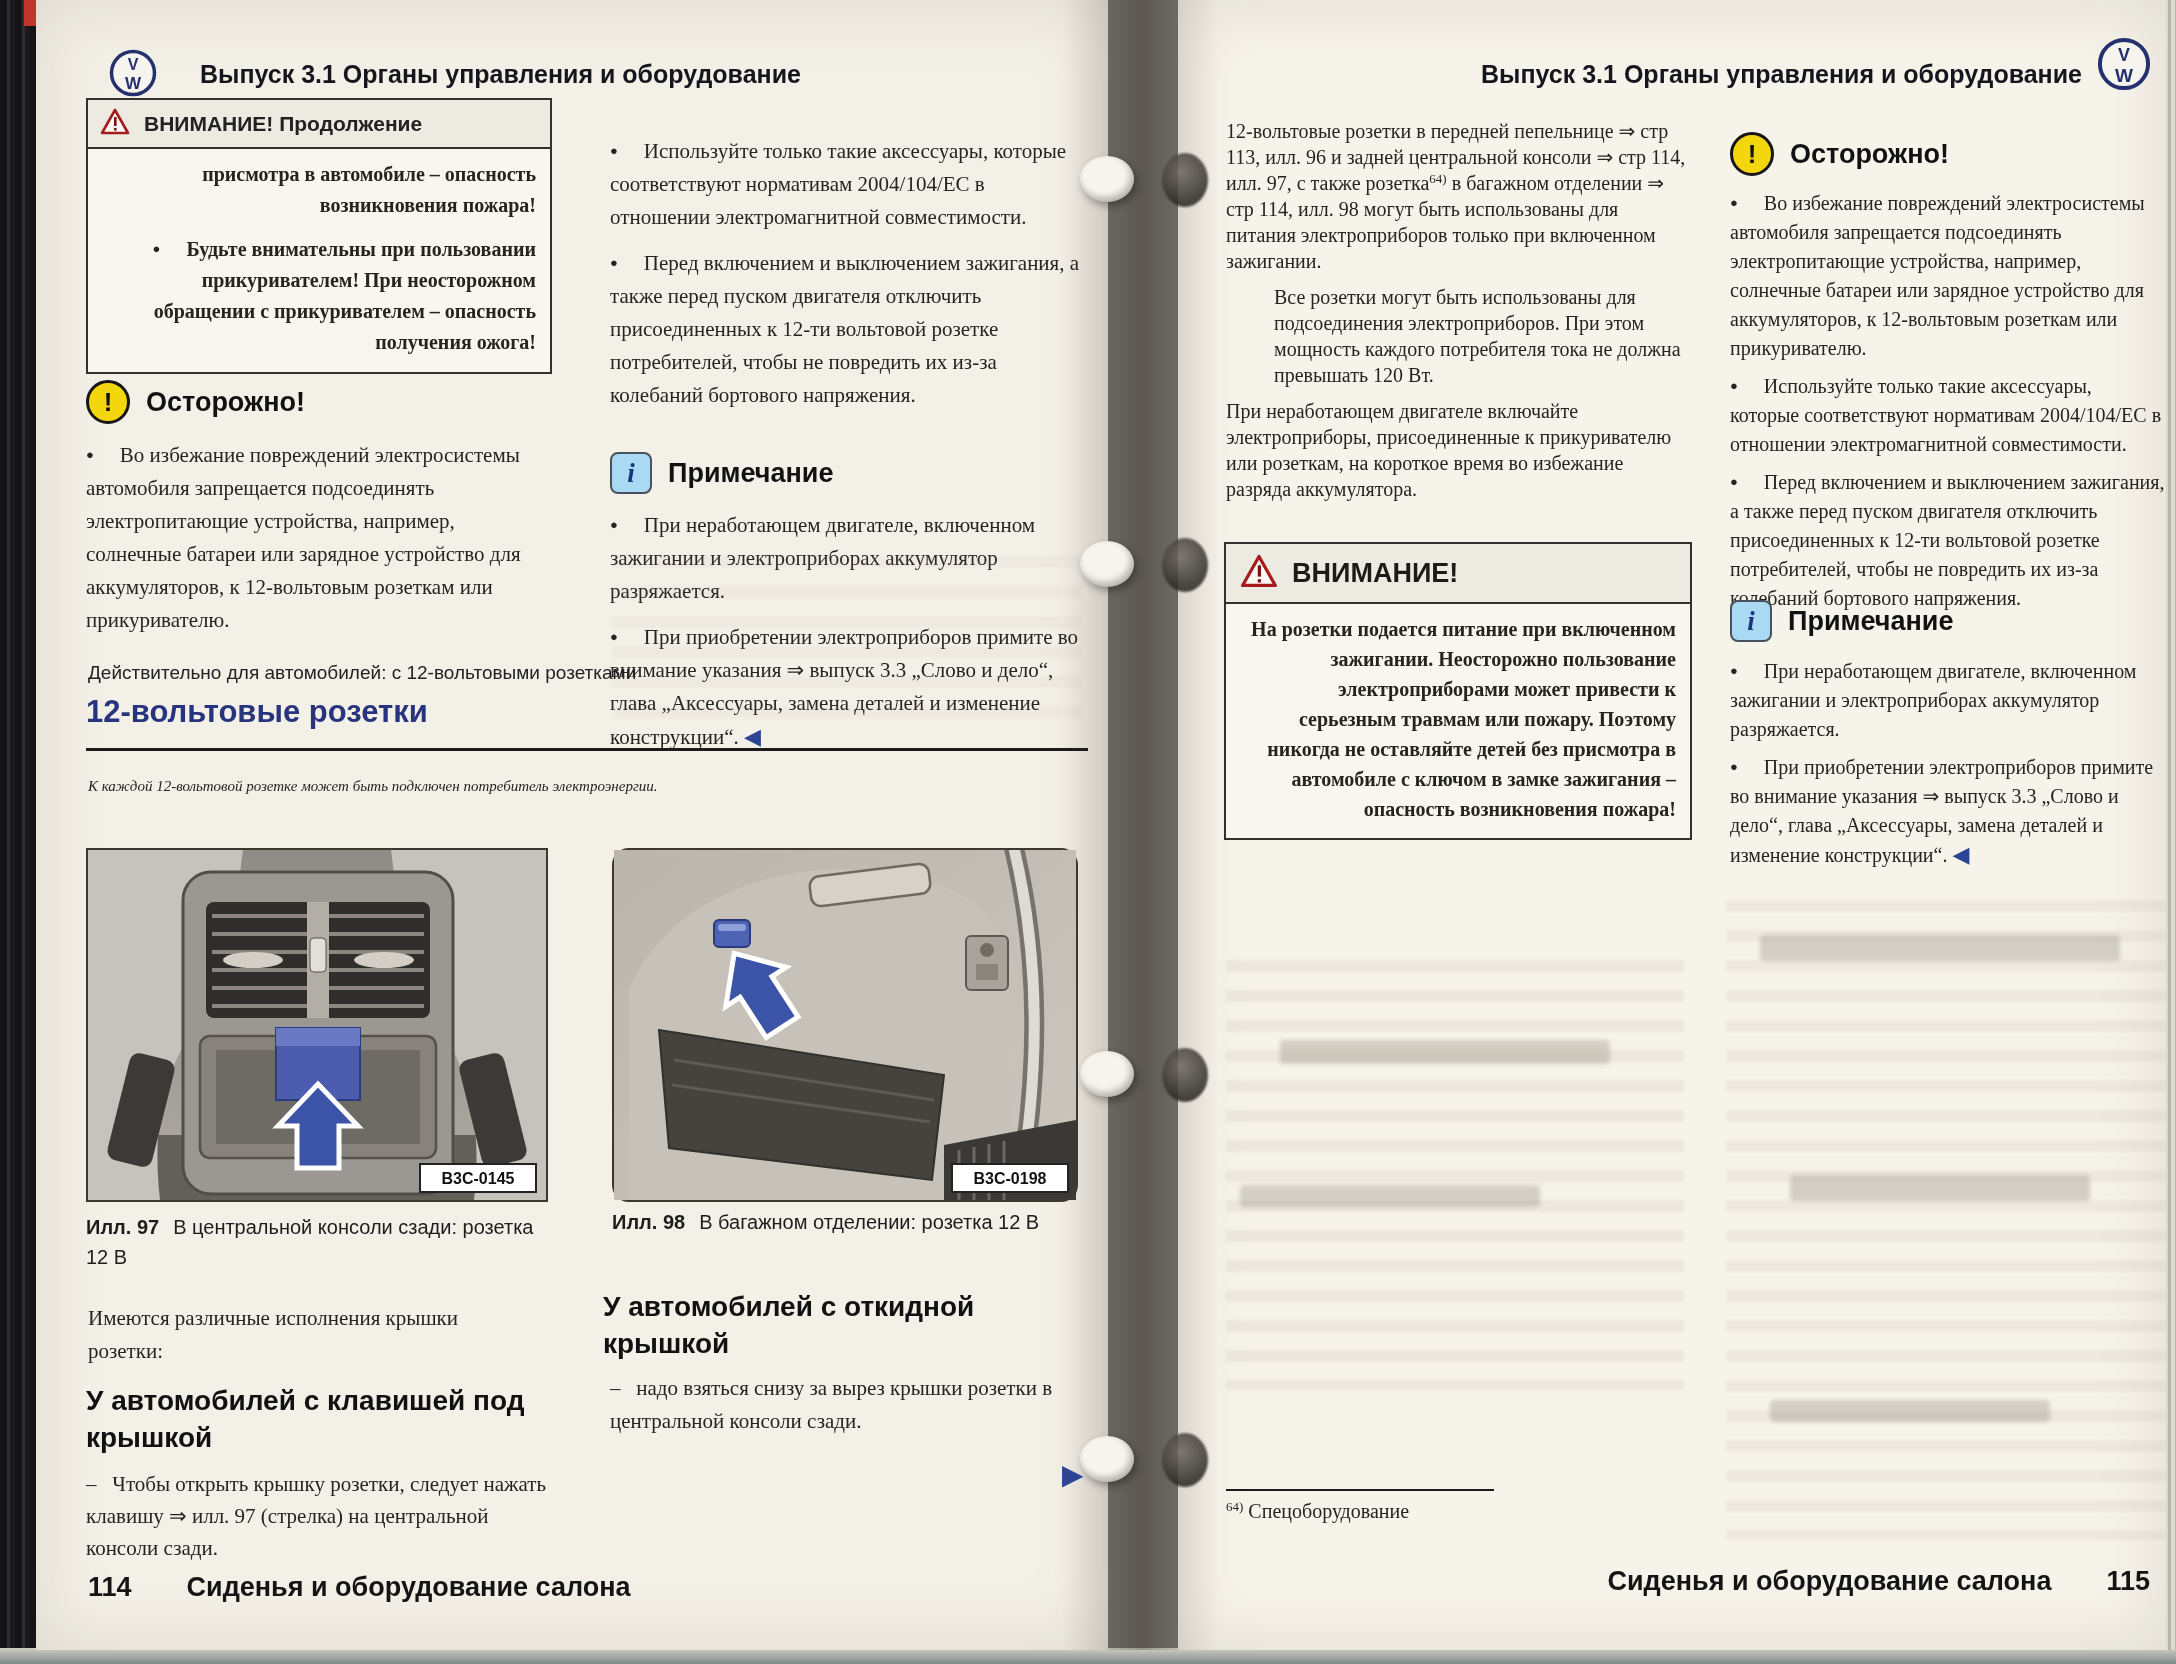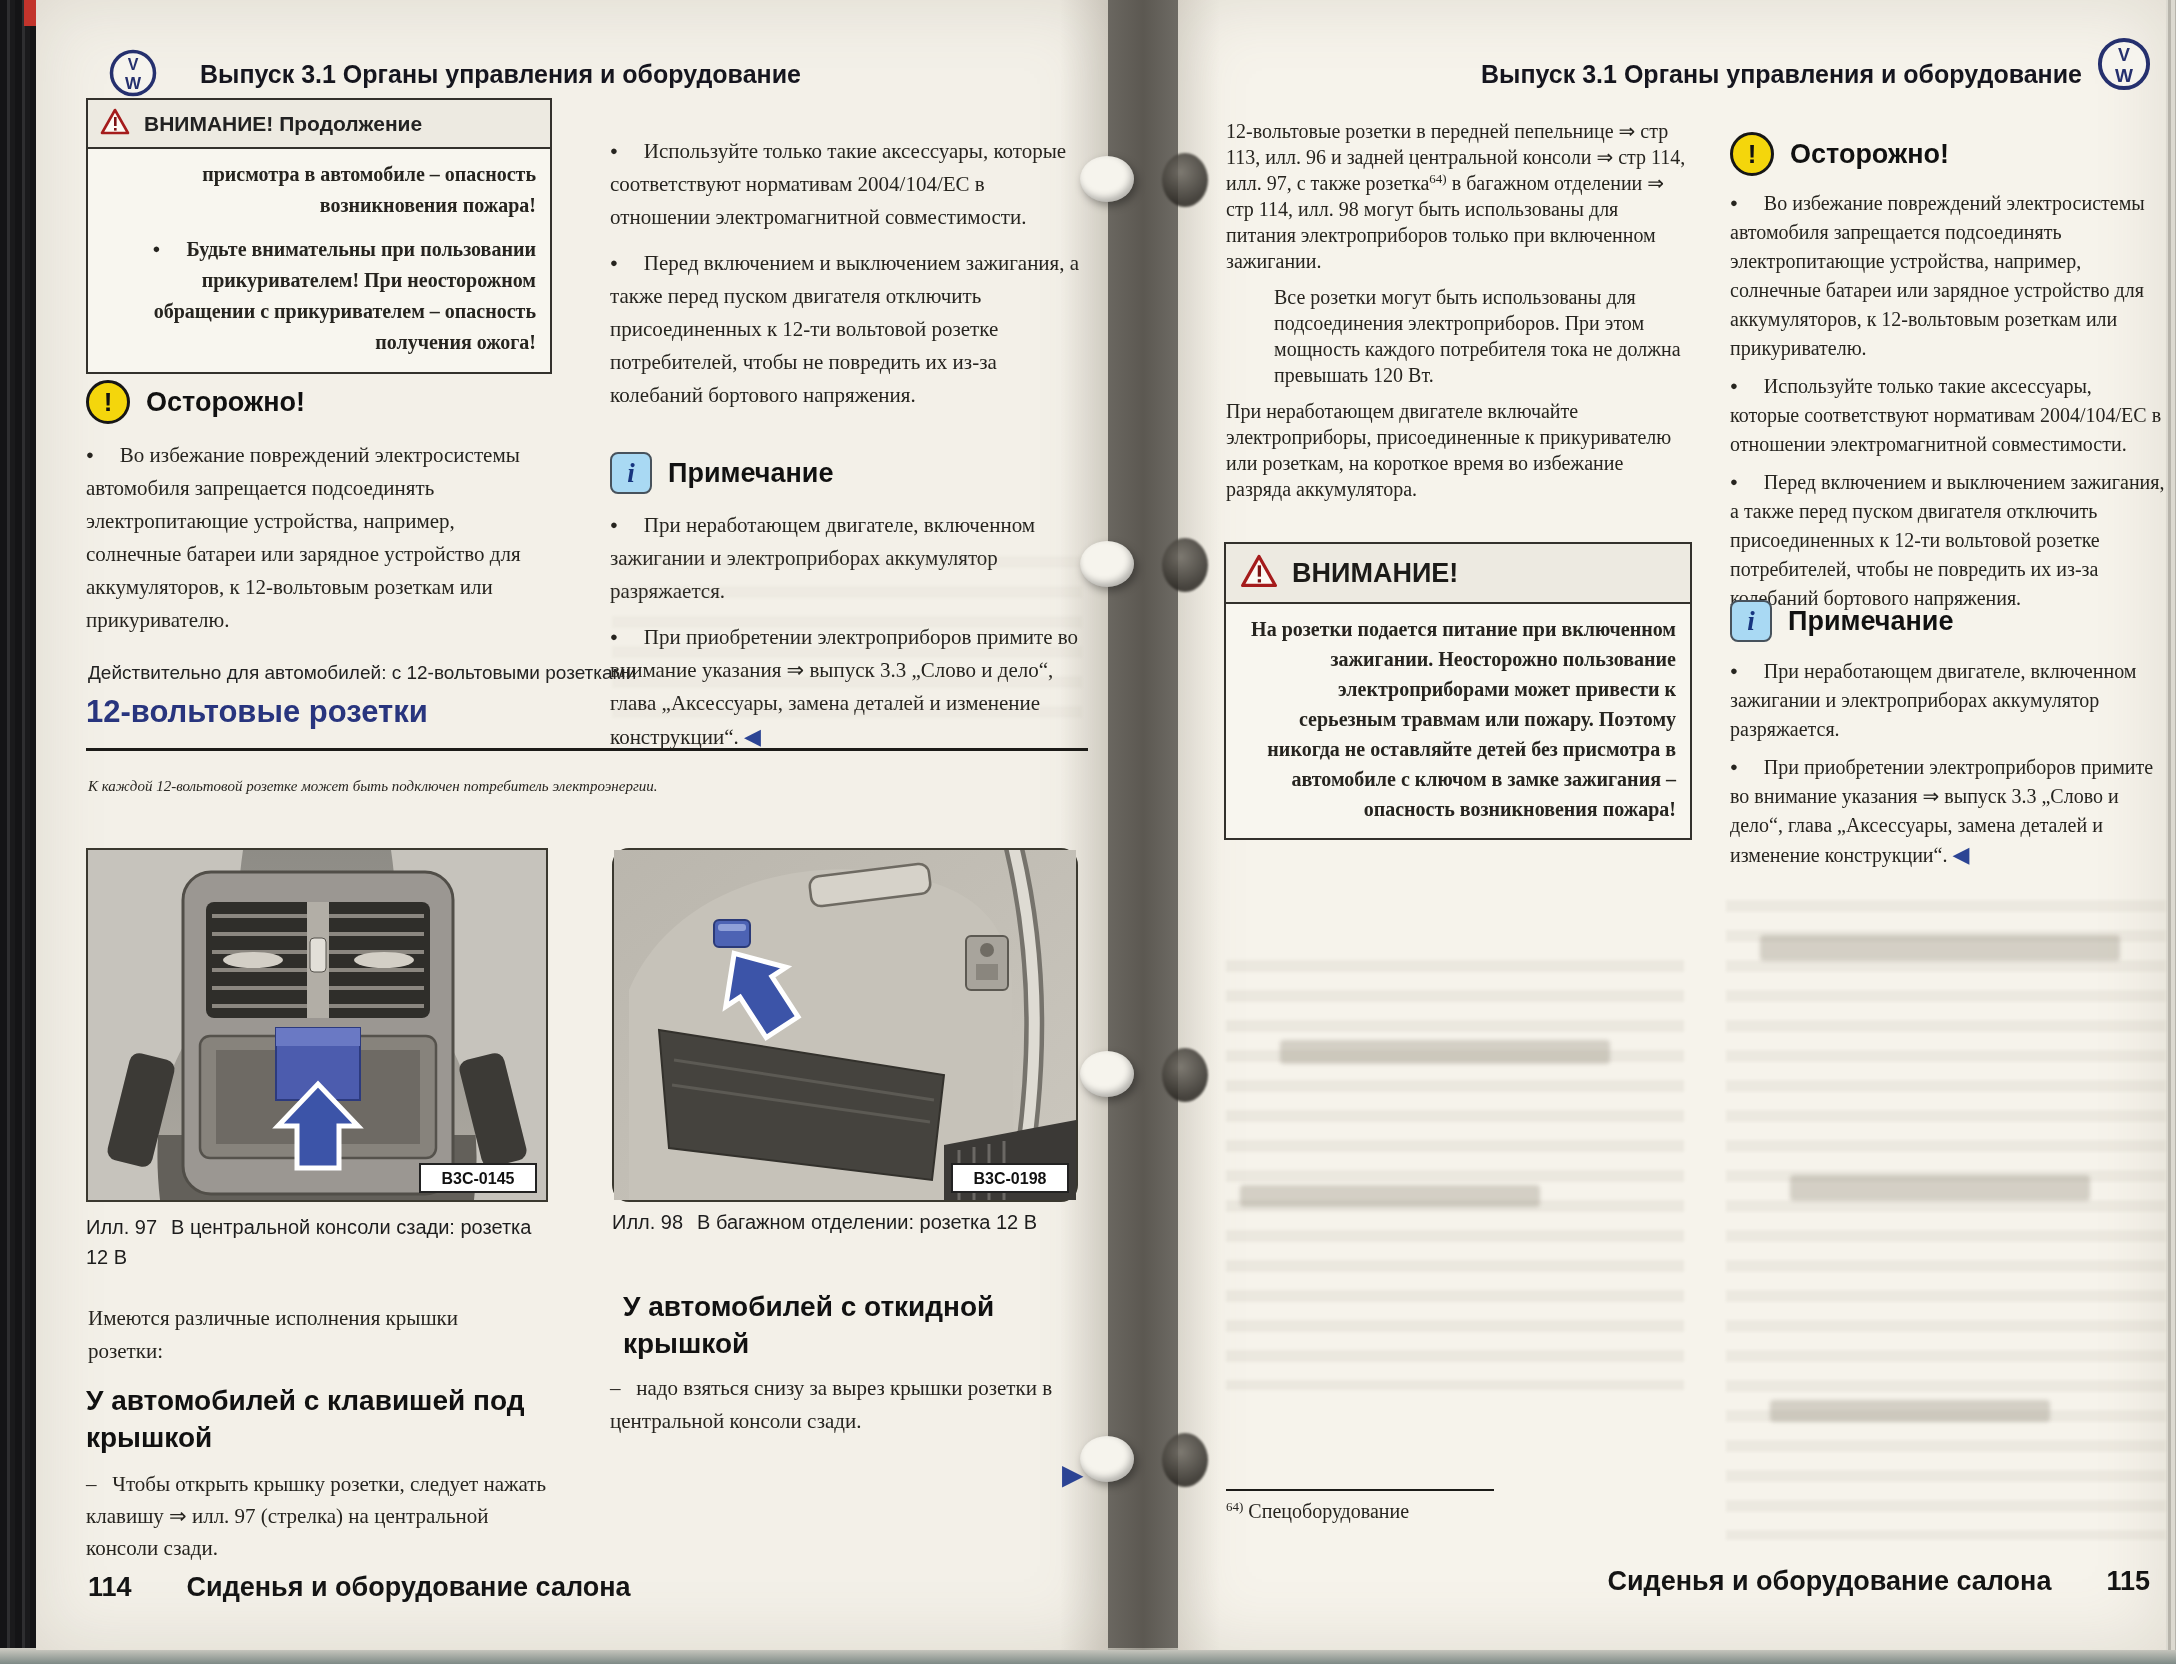--- a/index.html
+++ b/index.html
@@ -15,21 +15,21 @@
   .t-r{font-size:20px;line-height:26px;}
   .t-r4{font-size:20px;line-height:29px;}
   p{margin:0 0 12px 0;}
   .bullet::before{content:"●";font-size:13px;vertical-align:3px;margin-right:26px;}
   
   .h-section{font-size:31px;font-weight:bold;color:#28357e;}
   .h-sub{font-size:28px;line-height:37px;font-weight:bold;color:#111;}
   .h-icon{display:flex;align-items:center;gap:16px;font-size:27px;font-weight:bold;color:#111;}
   .meta{font-size:19px;color:#222;}
   .caption{font-size:20px;line-height:30px;color:#1d1d1d;}
-  .caption .fig{font-weight:normal;margin-right:14px;}
+  .caption .fig{font-weight:bold;margin-right:14px;}
   .italicintro{font-style:italic;font-size:15px;line-height:40px;color:#26241f;}
   
   .wbox{border:2px solid #33312c;background:#f8f6ef;text-align:right;}
   .wbox-head{display:flex;align-items:center;gap:14px;padding:8px 12px;border-bottom:2px solid #33312c;background:#edeae1;}
   .wbox-body{padding:10px 14px 14px 14px;font-weight:bold;}
   .wb-l{font-size:20px;line-height:31px;}
   .wb-r{font-size:20px;line-height:30px;}
   
   .cicon{display:inline-flex;align-items:center;justify-content:center;width:38px;height:38px;border-radius:50%;
          background:#f4d60c;border:3px solid #161616;font-family:"Liberation Sans",sans-serif;
@@ -209,21 +209,21 @@
           <line x1="390" y1="291" x2="390" y2="350"></line>
       </g>
       <rect x="338" y="314" width="116" height="28" fill="#ffffff" stroke="#222" stroke-width="2"></rect>
       <text x="396" y="334" text-anchor="middle" font-family="Liberation Sans,sans-serif" font-size="16" font-weight="bold" fill="#111">B3C-0198</text>
     </svg>
   </div>
   <div class="abs sans caption" style="left:612px;top:1207px;width:470px;">
     <span class="fig">Илл. 98</span><span>В багажном отделении: розетка 12 В</span>
   </div>
 
-  <div class="abs sans h-sub" style="left:623px;top:1288px;width:440px;">У автомобилей с откидной крышкой</div>
+  <div class="abs sans h-sub" style="left:603px;top:1288px;width:440px;">У автомобилей с откидной крышкой</div>
   <div class="abs" style="left:610px;top:1372px;width:478px;">
     <p class="serif" style="font-size:21px;line-height:33px;margin-bottom:14px;">–&nbsp;&nbsp; надо взяться снизу за вырез крышки розетки в центральной консоли сзади.</p>
   </div>
   <span class="abs navarrow" style="left:1062px;top:1458px;font-size:28px;">▶</span>
 
   <div class="abs ghost" style="left:612px;top:556px;width:470px;height:170px;opacity:.28;"></div>
 
   <div class="abs header-title" style="left:1392px;top:60px;width:690px;text-align:right;">Выпуск 3.1  Органы управления и оборудование</div>
   <div class="abs" style="left:2096px;top:36px;width:56px;height:56px;">
     <svg viewBox="0 0 50 50" width="56" height="56">

